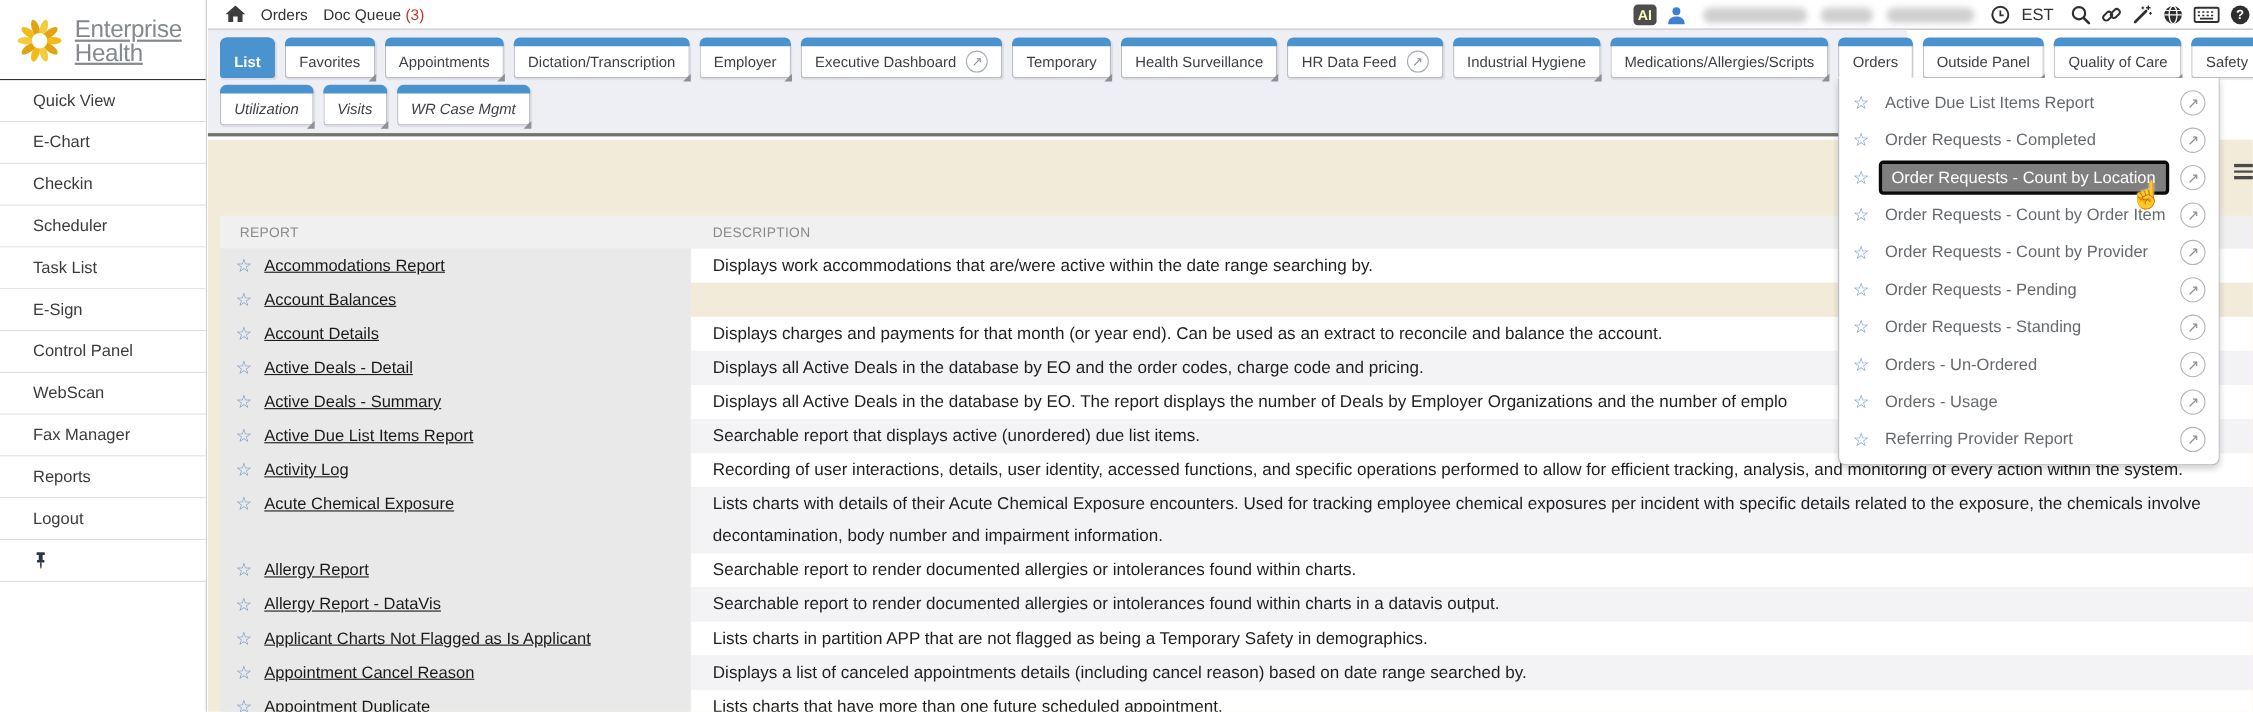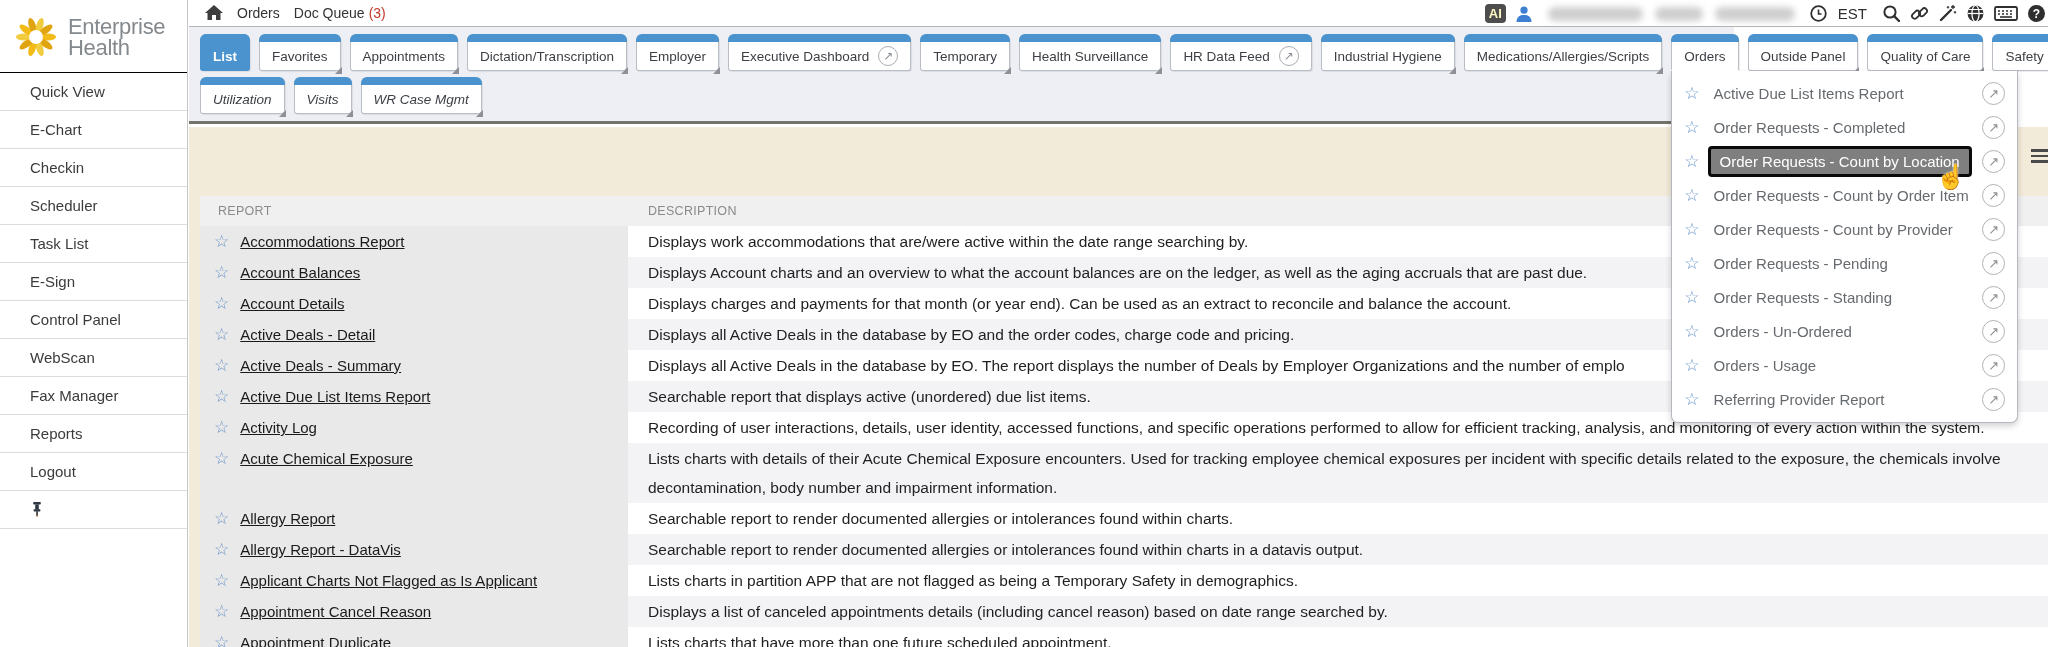--- a/index.html
+++ b/index.html
@@ -4,21 +4,21 @@
 <style>
   * { box-sizing: border-box; margin: 0; padding: 0; }
   html,body { width:2048px; height:647px; overflow:hidden;
     font-family:"Liberation Sans", sans-serif; background:#fff; }
 
   
   #sidebar { position:absolute; left:0; top:0; width:188px; height:647px;
     background:#fff; border-right:1px solid #c6c6c6; z-index:5; }
   #logo { display:flex; align-items:center; padding:12px 6px 10px 10px; height:72px; }
   #logo svg { flex:0 0 auto; }
-  .brand-text { margin-left:4px; color:#84898d; font-size:22px; line-height:21px; letter-spacing:-0.3px; }
+  .brand-text { margin-left:4px; color:#84898d; font-size:22px; line-height:21px; letter-spacing:-0.3px;text-decoration:underline; }
   #side-nav { border-top:1px solid #000000; }
   .side-item { height:38px; line-height:37px; padding-left:30px; font-size:15px; color:#3b3b3b;
     border-bottom:1px solid #dcdcdc; cursor:pointer; background:#fff; }
   .side-item.pin-row { display:flex; align-items:center; }
 
   
   #topbar { position:absolute; left:189px; top:0; width:1859px; height:27px; background:#fff;
     border-bottom:1px solid #b3b3b3; display:flex; align-items:center; }
   #breadcrumb { display:flex; align-items:center; gap:14px; padding-left:16px; font-size:14px; color:#333; }
   .crumb { cursor:pointer; }
@@ -443,24 +443,20 @@
           <div class="cell-desc">
             <div>Displays work accommodations that are/were active within the date range searching by.</div>
 
           </div>
         </div>
         <div class="trow">
           <div class="cell-report">
             <span class="star">☆</span>
             <span class="report-link">Account Balances</span>
           </div>
-          <div class="cell-desc">
-            <div>Displays Account charts and an overview to what the account balances are on the ledger, as well as the aging accruals that are past due.</div>
-
-          </div>
         </div>
         <div class="trow">
           <div class="cell-report">
             <span class="star">☆</span>
             <span class="report-link">Account Details</span>
           </div>
           <div class="cell-desc">
             <div>Displays charges and payments for that month (or year end). Can be used as an extract to reconcile and balance the account.</div>
 
           </div>

